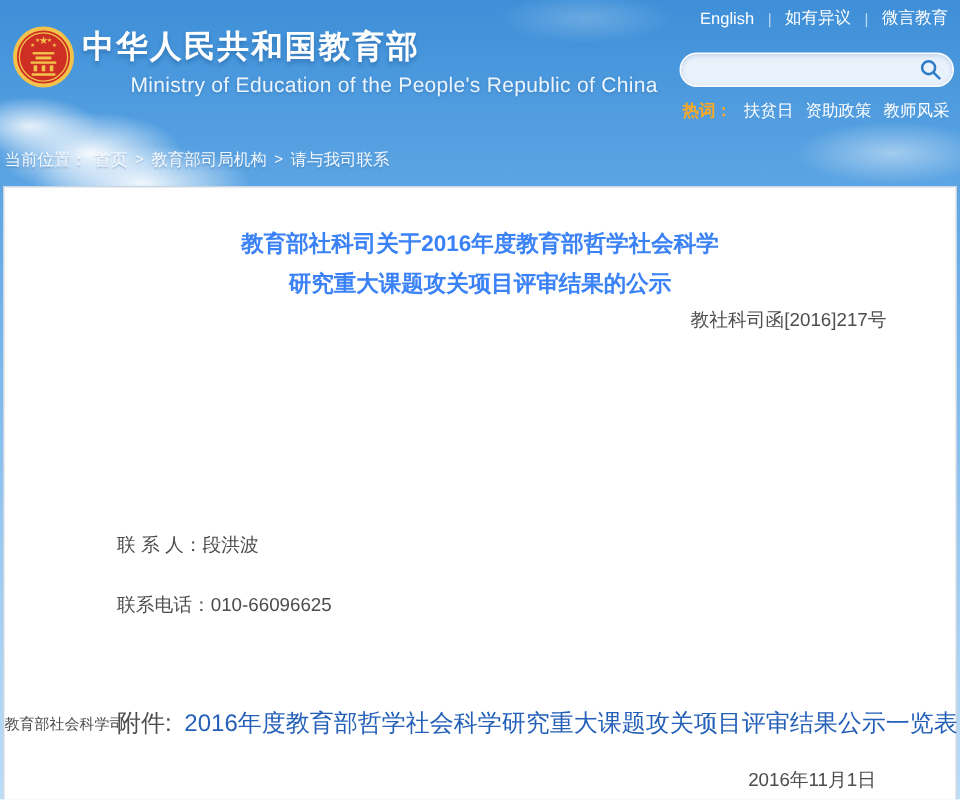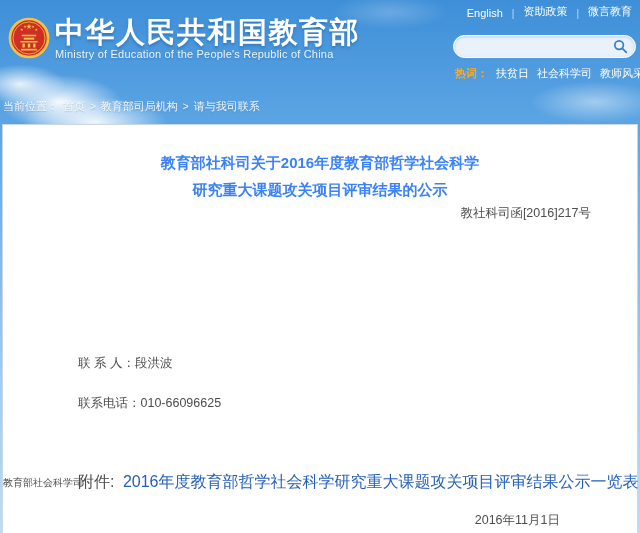--- a/index.html
+++ b/index.html
@@ -27,26 +27,27 @@
     position:absolute;top:4px;right:8px;font-size:11px;color:#fff;
     display:flex;align-items:flex-end;gap:9px;
   }
   .top-nav a{color:#fff;text-decoration:none;cursor:pointer;}
   .top-nav .div{color:rgba(255,255,255,.65);font-size:10px;}
   
   .logo{position:absolute;left:8px;top:17px;display:flex;cursor:pointer;}
   .emblem{width:42px;height:42px;flex:0 0 auto;}
   .logo-text{margin-left:5px;}
   .site-title{
-    font-size:29px;font-weight:bold;color:#fff;letter-spacing:1.5px;line-height:30px;
+    font-size:21px;font-weight:bold;color:#fff;letter-spacing:1.5px;line-height:30px;
     text-shadow:0 2px 3px rgba(25,80,140,.45);white-space:nowrap;
   }
   .site-subtitle{
-    font-size:11px;color:#ecf5fd;letter-spacing:.2px;margin-top:1px;white-space:nowrap;
+    font-size:14px;color:#ecf5fd;letter-spacing:.2px;margin-top:1px;white-space:nowrap;
     text-shadow:0 1px 2px rgba(25,80,140,.35);
+    margin-left:32px;
   }
   
   .search-pill{
     position:absolute;top:35px;right:4px;width:181px;height:21px;
     background:#e9f1fb;border:1px solid #fdfeff;border-radius:13px;
     box-shadow:inset 0 1px 3px rgba(110,150,195,.35);
   }
   .search-pill input{
     position:absolute;left:11px;top:1px;width:140px;height:18px;border:none;outline:none;
     background:transparent;font-size:12px;color:#335;font-family:inherit;
@@ -85,34 +86,34 @@
   }
   .contact-person{position:absolute;top:230px;left:75px;font-size:12.5px;color:#4d4d4d;}
   .contact-phone{position:absolute;top:270px;left:75px;font-size:12.5px;color:#4d4d4d;}
   .attachment{position:absolute;top:307px;left:75px;font-size:16px;color:#4d4d4d;white-space:nowrap;margin-top:40px;}
   .attachment a{color:#2560b8;text-decoration:none;cursor:pointer;margin-left:4px;}
   .doc-signer{
     position:absolute;top:351px;left:0;right:0;text-align:left;padding-right:50px;
     font-size:10px;color:#4d4d4d;
   }
   .doc-date{
-    position:absolute;top:387px;left:0;right:0;text-align:right;padding-right:77px;
+    position:absolute;top:387px;left:0;right:0;text-align:right;padding-right:53px;
     font-size:12.5px;color:#4d4d4d;
   }
 </style>
 </head>
 <body>
 
 <div class="sky"></div>
 <div class="clouds"></div>
 
 <div class="top-nav">
   <a>English</a>
   <span class="div">|</span>
-  <a>资助政策</a>
+  <a>如有异议</a>
   <span class="div">|</span>
   <a>微言教育</a>
 </div>
 
 <div class="logo">
   <svg class="emblem" viewBox="0 0 64 64">
     <circle cx="32" cy="32" r="30" fill="#cf2e24"></circle>
     <circle cx="32" cy="32" r="29" fill="none" stroke="#f2c24a" stroke-width="4"></circle>
     <circle cx="32" cy="32" r="24.5" fill="none" stroke="#f2c24a" stroke-width="1.3"></circle>
     <text x="32" y="19" font-size="11" fill="#f2c24a" text-anchor="middle">★</text>
@@ -138,21 +139,21 @@
   <input type="text" value="" style="">
   <svg class="search-icon" viewBox="0 0 16 16">
     <circle cx="6.5" cy="6.5" r="4.6" fill="none" stroke="#2f7cc8" stroke-width="1.8"></circle>
     <line x1="10.2" y1="10.2" x2="14.2" y2="14.2" stroke="#2f7cc8" stroke-width="1.8" stroke-linecap="round"></line>
   </svg>
 </div>
 
 <div class="hot-words">
   <span class="hot-label">热词：</span>
   <a>扶贫日</a>
-  <a>社会科学司</a>
+  <a>资助政策</a>
   <a>教师风采</a>
 
 </div>
 
 <div class="breadcrumb">
   <span>当前位置：</span>
   <a>首页</a>
   <span class="sep">&gt;</span>
   <a>教育部司局机构</a>
   <span class="sep">&gt;</span>

